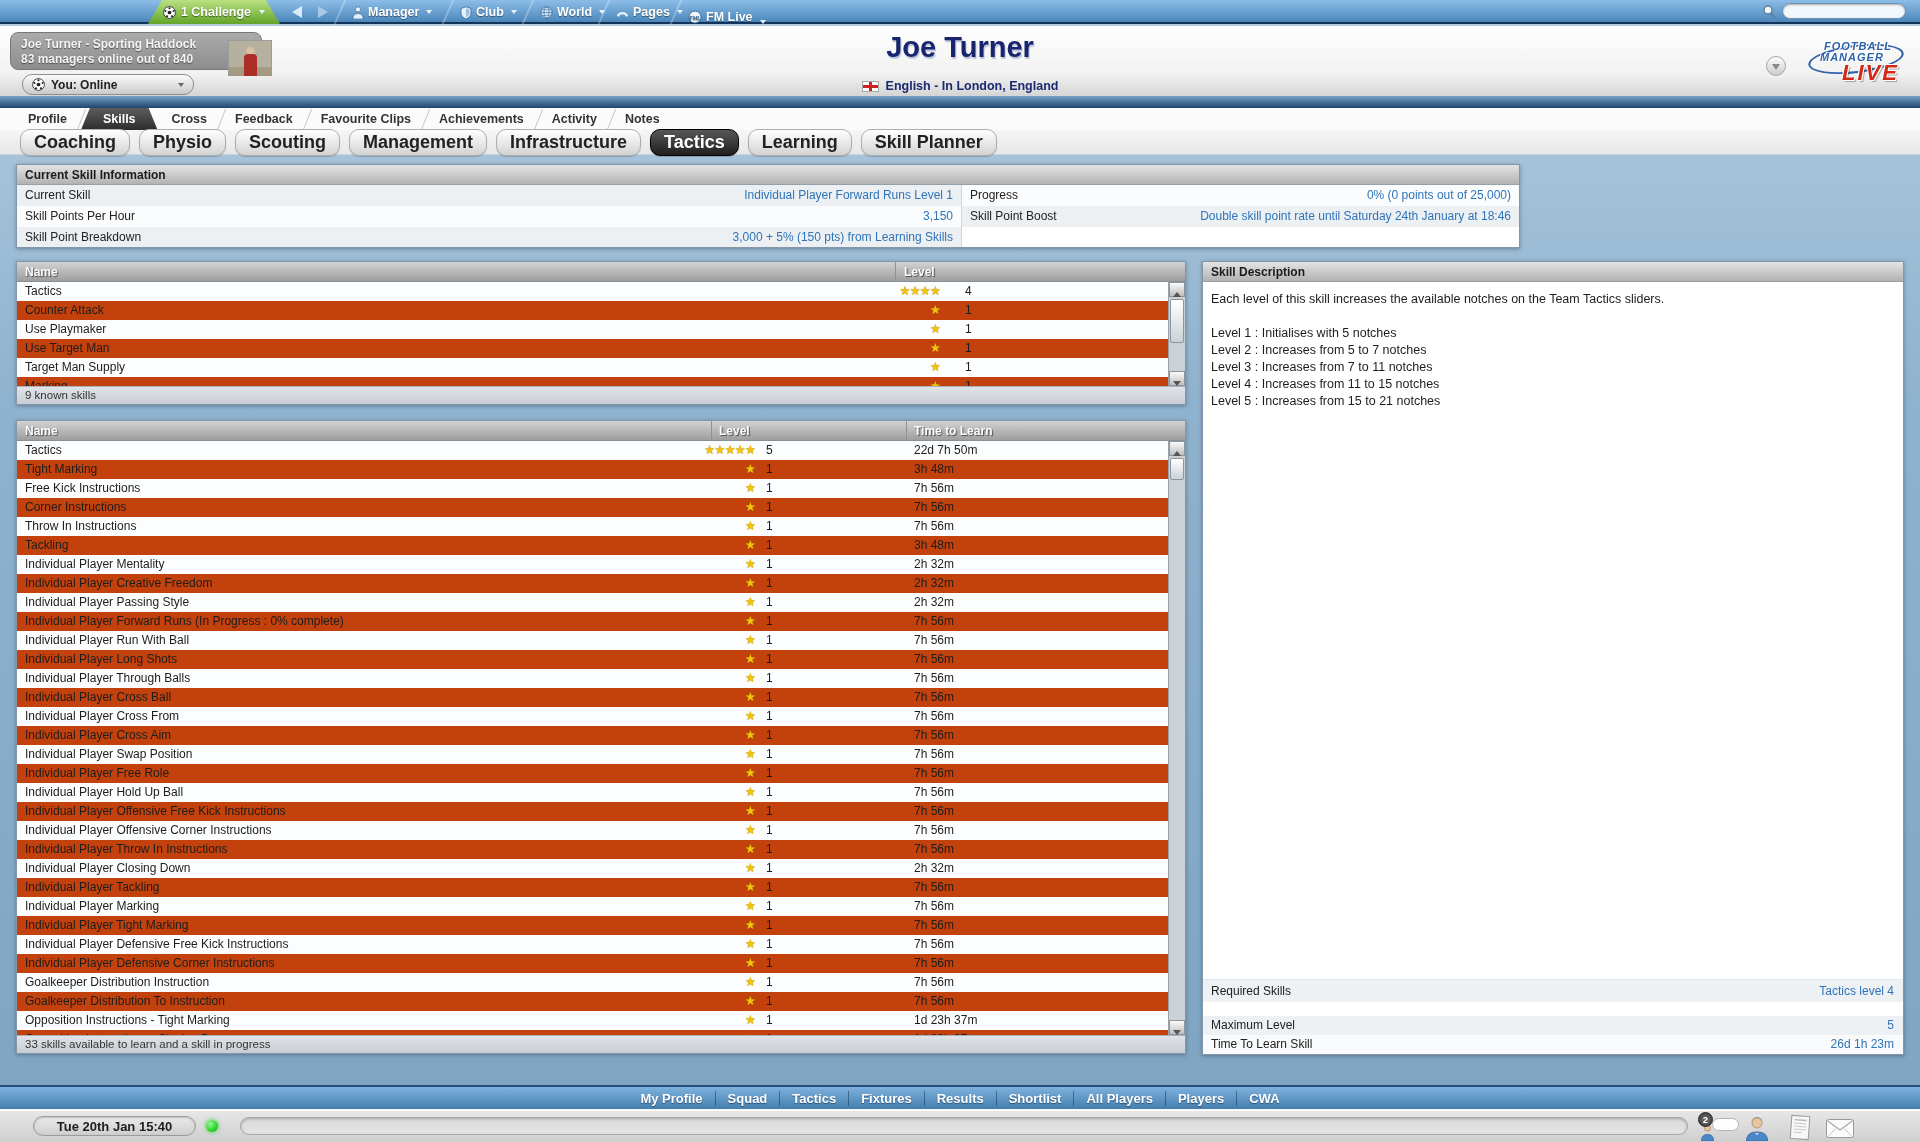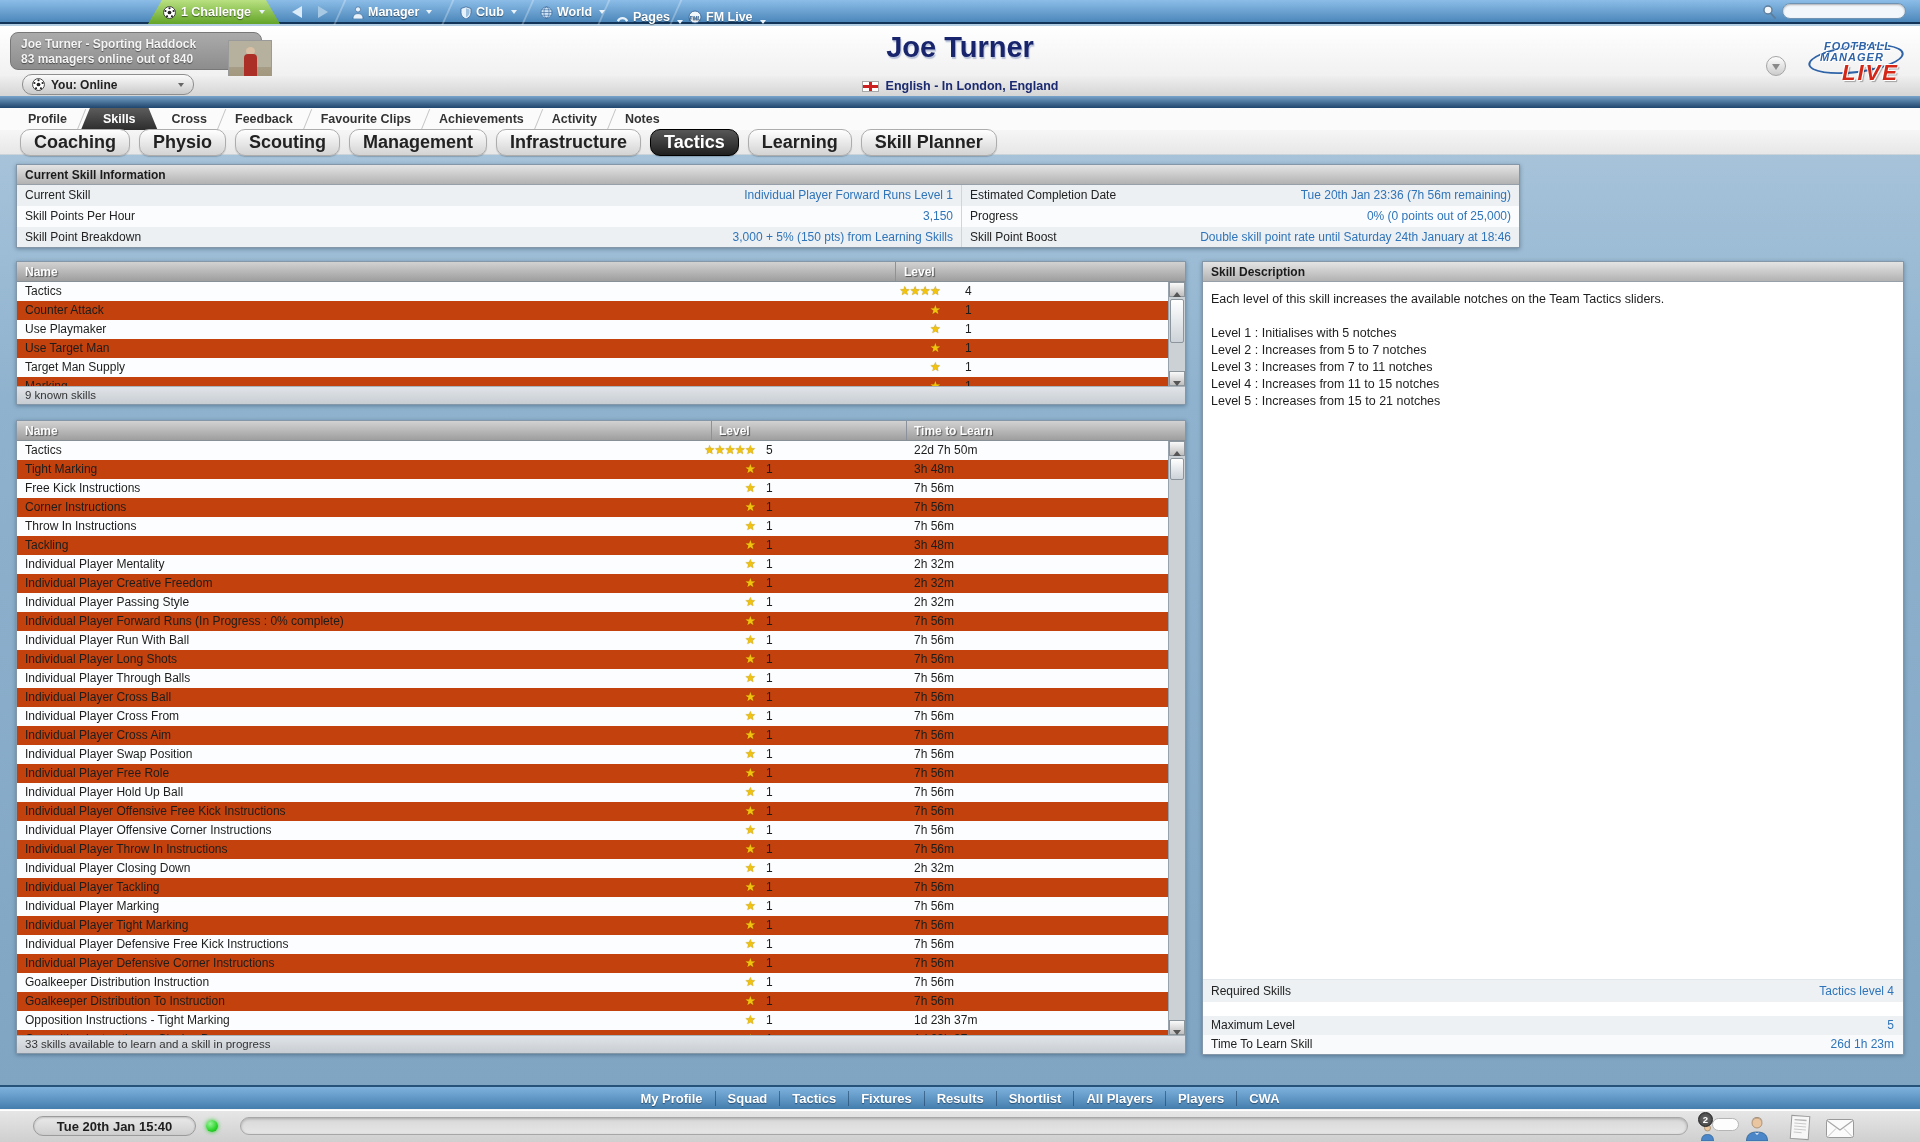--- a/index.html
+++ b/index.html
@@ -206,21 +206,21 @@
       <svg width="13" height="13" viewBox="0 0 14 14">
           <circle cx="7" cy="7" r="6" fill="#cfe5f5" stroke="#3c689a" stroke-width=".8"></circle>
           <ellipse cx="7" cy="7" rx="2.7" ry="6" fill="none" stroke="#3c689a" stroke-width=".7"></ellipse>
           <line x1="1" y1="7" x2="13" y2="7" stroke="#3c689a" stroke-width=".7"></line>
           <line x1="1.8" y1="4" x2="12.2" y2="4" stroke="#3c689a" stroke-width=".6"></line>
           <line x1="1.8" y1="10" x2="12.2" y2="10" stroke="#3c689a" stroke-width=".6"></line>
         </svg>
       <span>World</span>
       <span class="caret"></span>
     </div>
-    <div class="menubar-item" style="left:616px;align-items:flex-end;">
+    <div class="menubar-item" style="left:616px;">
       <svg width="13" height="13" viewBox="0 0 14 14">
           <path d="M2 11 A5.5 5.5 0 0 1 12 11" fill="none" stroke="#e7f1fa" stroke-width="2.4"></path>
         </svg>
       <span>Pages</span>
       <span class="caret"></span>
     </div>
     <div class="menubar-item" style="left:688px;align-items:flex-end;">
       <svg width="14" height="14" viewBox="0 0 14 14">
           <circle cx="7" cy="7" r="6" fill="#f2f7fb" stroke="#3c689a" stroke-width=".9"></circle>
           <text x="7" y="9.5" font-size="5.5" font-weight="bold" fill="#3c689a" text-anchor="middle" font-style="italic">FML</text>
@@ -309,24 +309,20 @@
           <span class="lbl">Skill Points Per Hour</span>
           <span class="val">3,150</span>
         </div>
         <div class="csi-row">
           <span class="lbl">Skill Point Breakdown</span>
           <span class="val">3,000 + 5% (150 pts) from Learning Skills</span>
         </div>
       </div>
     <div id="csi-right" class="csi-col">
 
-    <div class="csi-row">
-          <span class="lbl">Estimated Completion Date</span>
-          <span class="val">Tue 20th Jan 23:36 (7h 56m remaining)</span>
-        </div>
         <div class="csi-row alt">
           <span class="lbl">Progress</span>
           <span class="val">0% (0 points out of 25,000)</span>
         </div>
         <div class="csi-row">
           <span class="lbl">Skill Point Boost</span>
           <span class="val">Double skill point rate until Saturday 24th January at 18:46</span>
         </div>
       </div>
   </div>

